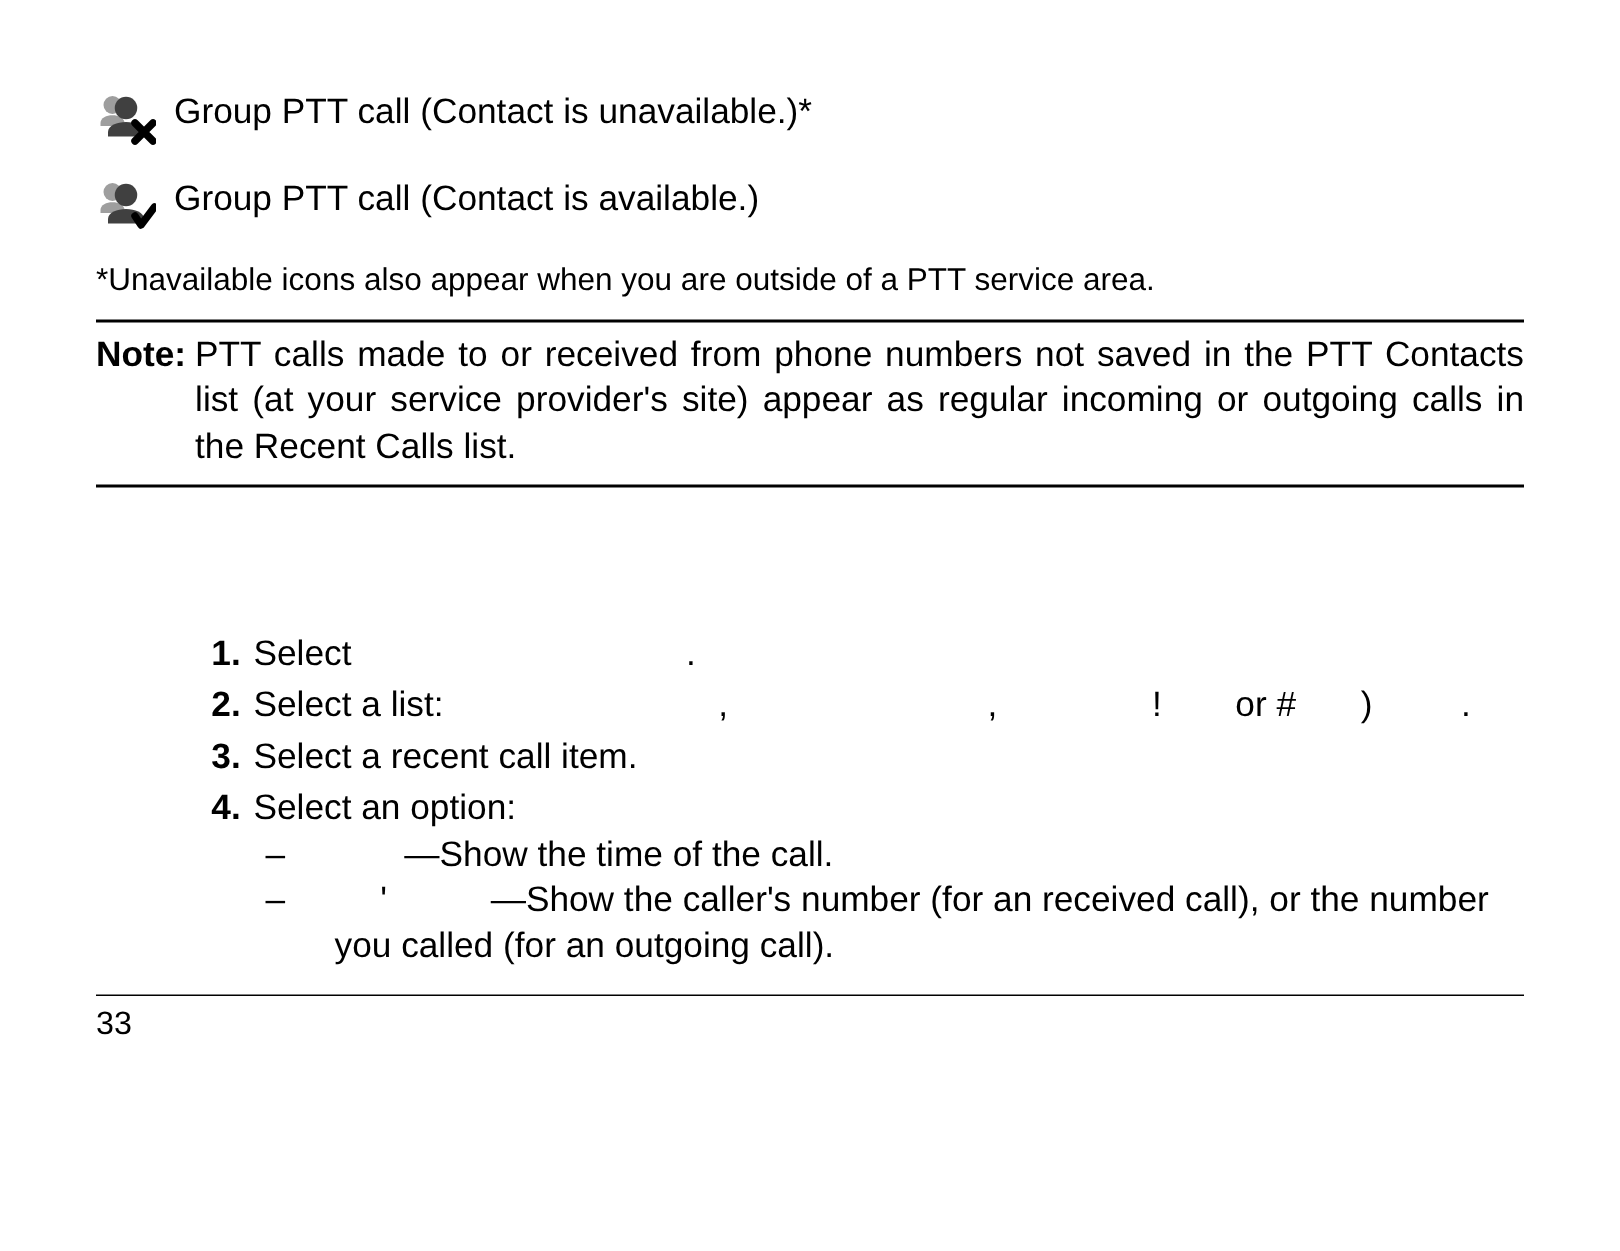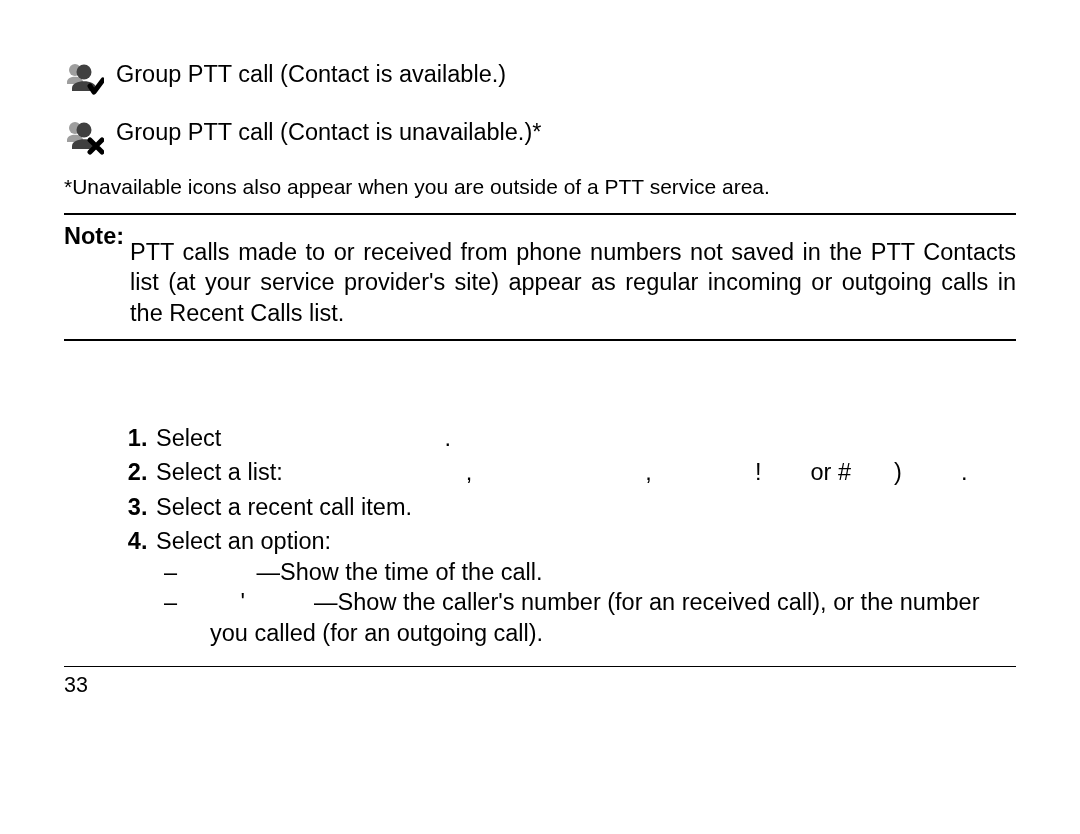--- a/index.html
+++ b/index.html
@@ -48,29 +48,28 @@
     text-align: justify;
   }
   .note-label {
     font-weight: bold;
     flex: 0 0 auto;
     padding-right: 6px;
   }
   .note-body {
     flex: 1 1 auto;
     text-align: justify;
-    margin-top: 16px;
   }
   .spacer-mid {
     height: 72px;
   }
   ol.steps {
     font-size: 23.5px;
     line-height: 1.30;
-    margin: 4px;
+    margin: 17px;
     padding-left: 86px;
   }
   ol.steps > li {
     padding-left: 2px;
     margin-bottom: 4px;
   }
   ol.steps > li::marker {
     font-weight: bold;
   }
   .subitem {
@@ -103,48 +102,48 @@
   }
   svg.icon-svg {
     width: 40px;
     height: 40px;
   }
 </style>
 </head>
 <body>
 
 <div class="page">
-
-  <div class="icon-row">
-    <div class="icon-cell">
-      <svg class="icon-svg" viewBox="0 0 40 40">
-
-        <circle cx="11" cy="12" r="6" fill="#9e9e9e"></circle>
-        <path d="M3 24 C3 17 19 17 19 24 L19 26 L3 26 Z" fill="#9e9e9e"></path>
-
-        <circle cx="20" cy="14" r="7.5" fill="#404040"></circle>
-        <path d="M8 30 C8 21 32 21 32 30 L32 33 L8 33 Z" fill="#404040"></path>
-
-        <path d="M26 28 L30 34 L39 22" stroke="#000" stroke-width="5" fill="none" stroke-linecap="round" stroke-linejoin="round"></path>
-      </svg>
-    </div>
-    <div class="icon-text">Group PTT call (Contact is available.)</div>
-  </div>
 
   <div class="icon-row">
     <div class="icon-cell">
       <svg class="icon-svg" viewBox="0 0 40 40">
         <circle cx="11" cy="12" r="6" fill="#9e9e9e"></circle>
         <path d="M3 24 C3 17 19 17 19 24 L19 26 L3 26 Z" fill="#9e9e9e"></path>
         <circle cx="20" cy="14" r="7.5" fill="#404040"></circle>
         <path d="M8 30 C8 21 32 21 32 30 L32 33 L8 33 Z" fill="#404040"></path>
         <path d="M26 24 L38 36 M38 24 L26 36" stroke="#000" stroke-width="5" stroke-linecap="round"></path>
       </svg>
     </div>
     <div class="icon-text">Group PTT call (Contact is unavailable.)*</div>
+  </div>
+
+  <div class="icon-row">
+    <div class="icon-cell">
+      <svg class="icon-svg" viewBox="0 0 40 40">
+
+        <circle cx="11" cy="12" r="6" fill="#9e9e9e"></circle>
+        <path d="M3 24 C3 17 19 17 19 24 L19 26 L3 26 Z" fill="#9e9e9e"></path>
+
+        <circle cx="20" cy="14" r="7.5" fill="#404040"></circle>
+        <path d="M8 30 C8 21 32 21 32 30 L32 33 L8 33 Z" fill="#404040"></path>
+
+        <path d="M26 28 L30 34 L39 22" stroke="#000" stroke-width="5" fill="none" stroke-linecap="round" stroke-linejoin="round"></path>
+      </svg>
+    </div>
+    <div class="icon-text">Group PTT call (Contact is available.)</div>
   </div>
 
   <div class="bodytext">*Unavailable icons also appear when you are outside of a PTT service area.</div>
 
   <hr class="rule">
 
   <div class="note-block">
     <div class="note-label">Note:</div>
     <div class="note-body">PTT calls made to or received from phone numbers not saved in the PTT Contacts list (at your service provider's site) appear as regular incoming or outgoing calls in the Recent Calls list.</div>
   </div>

